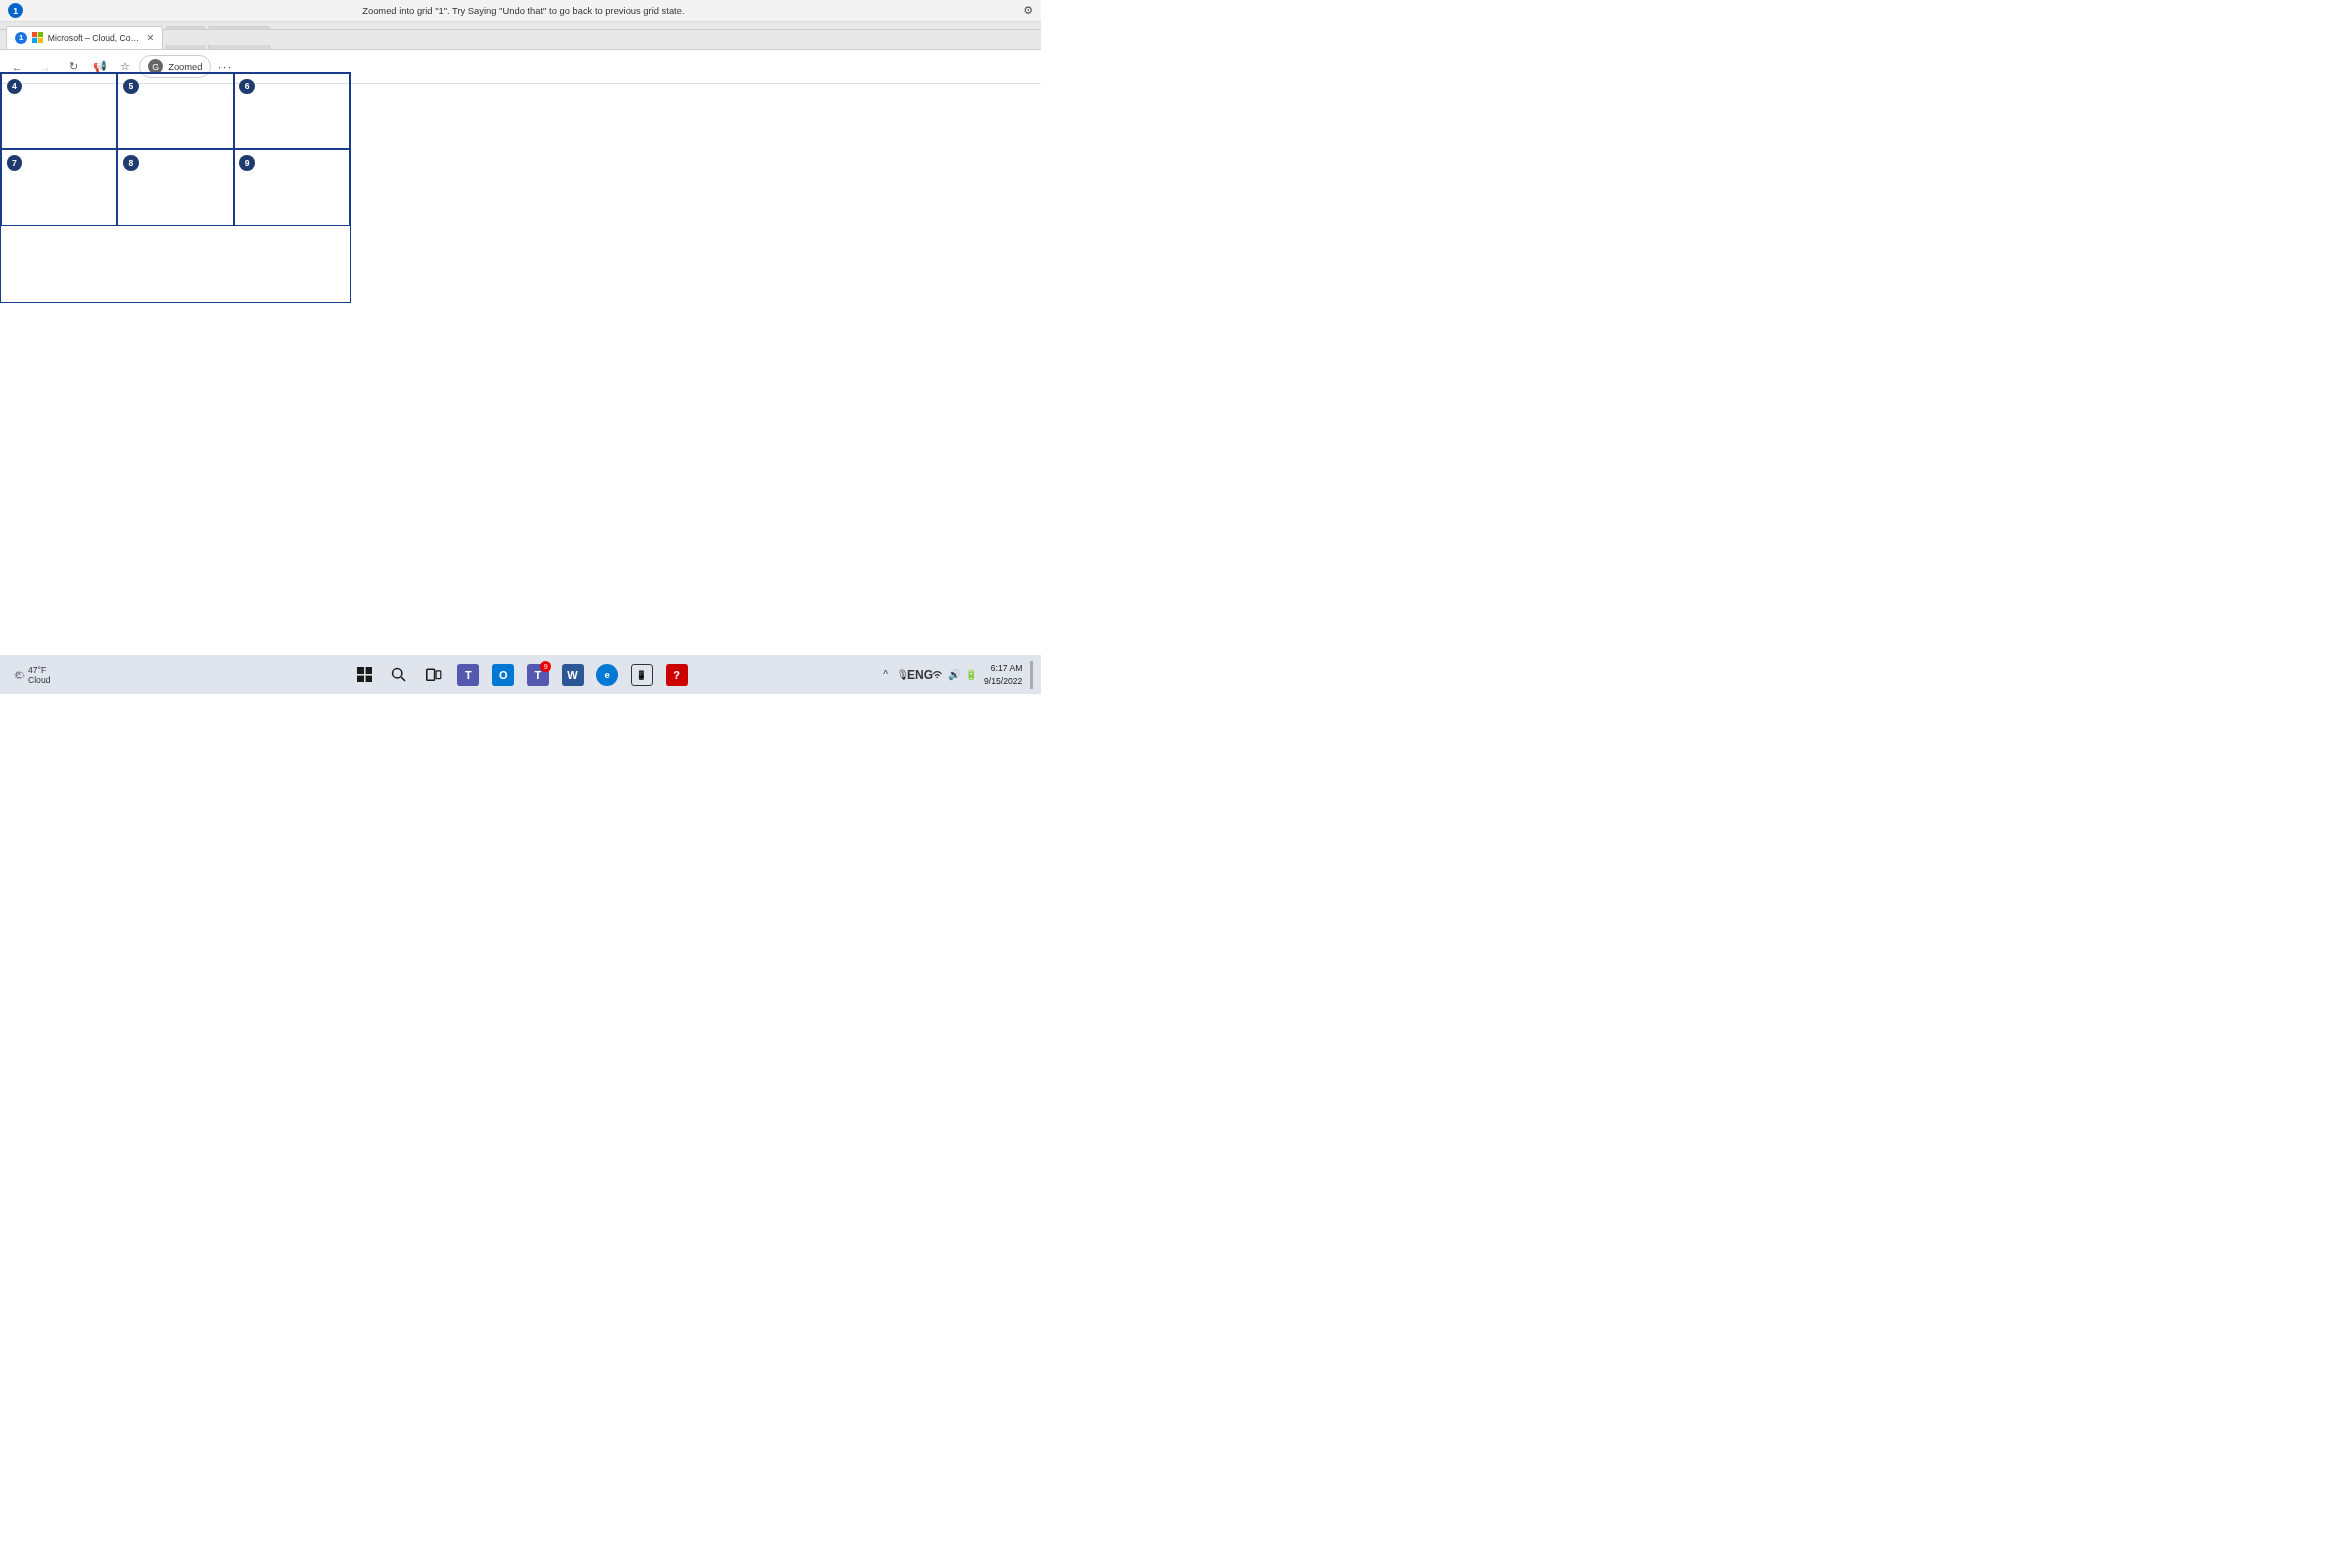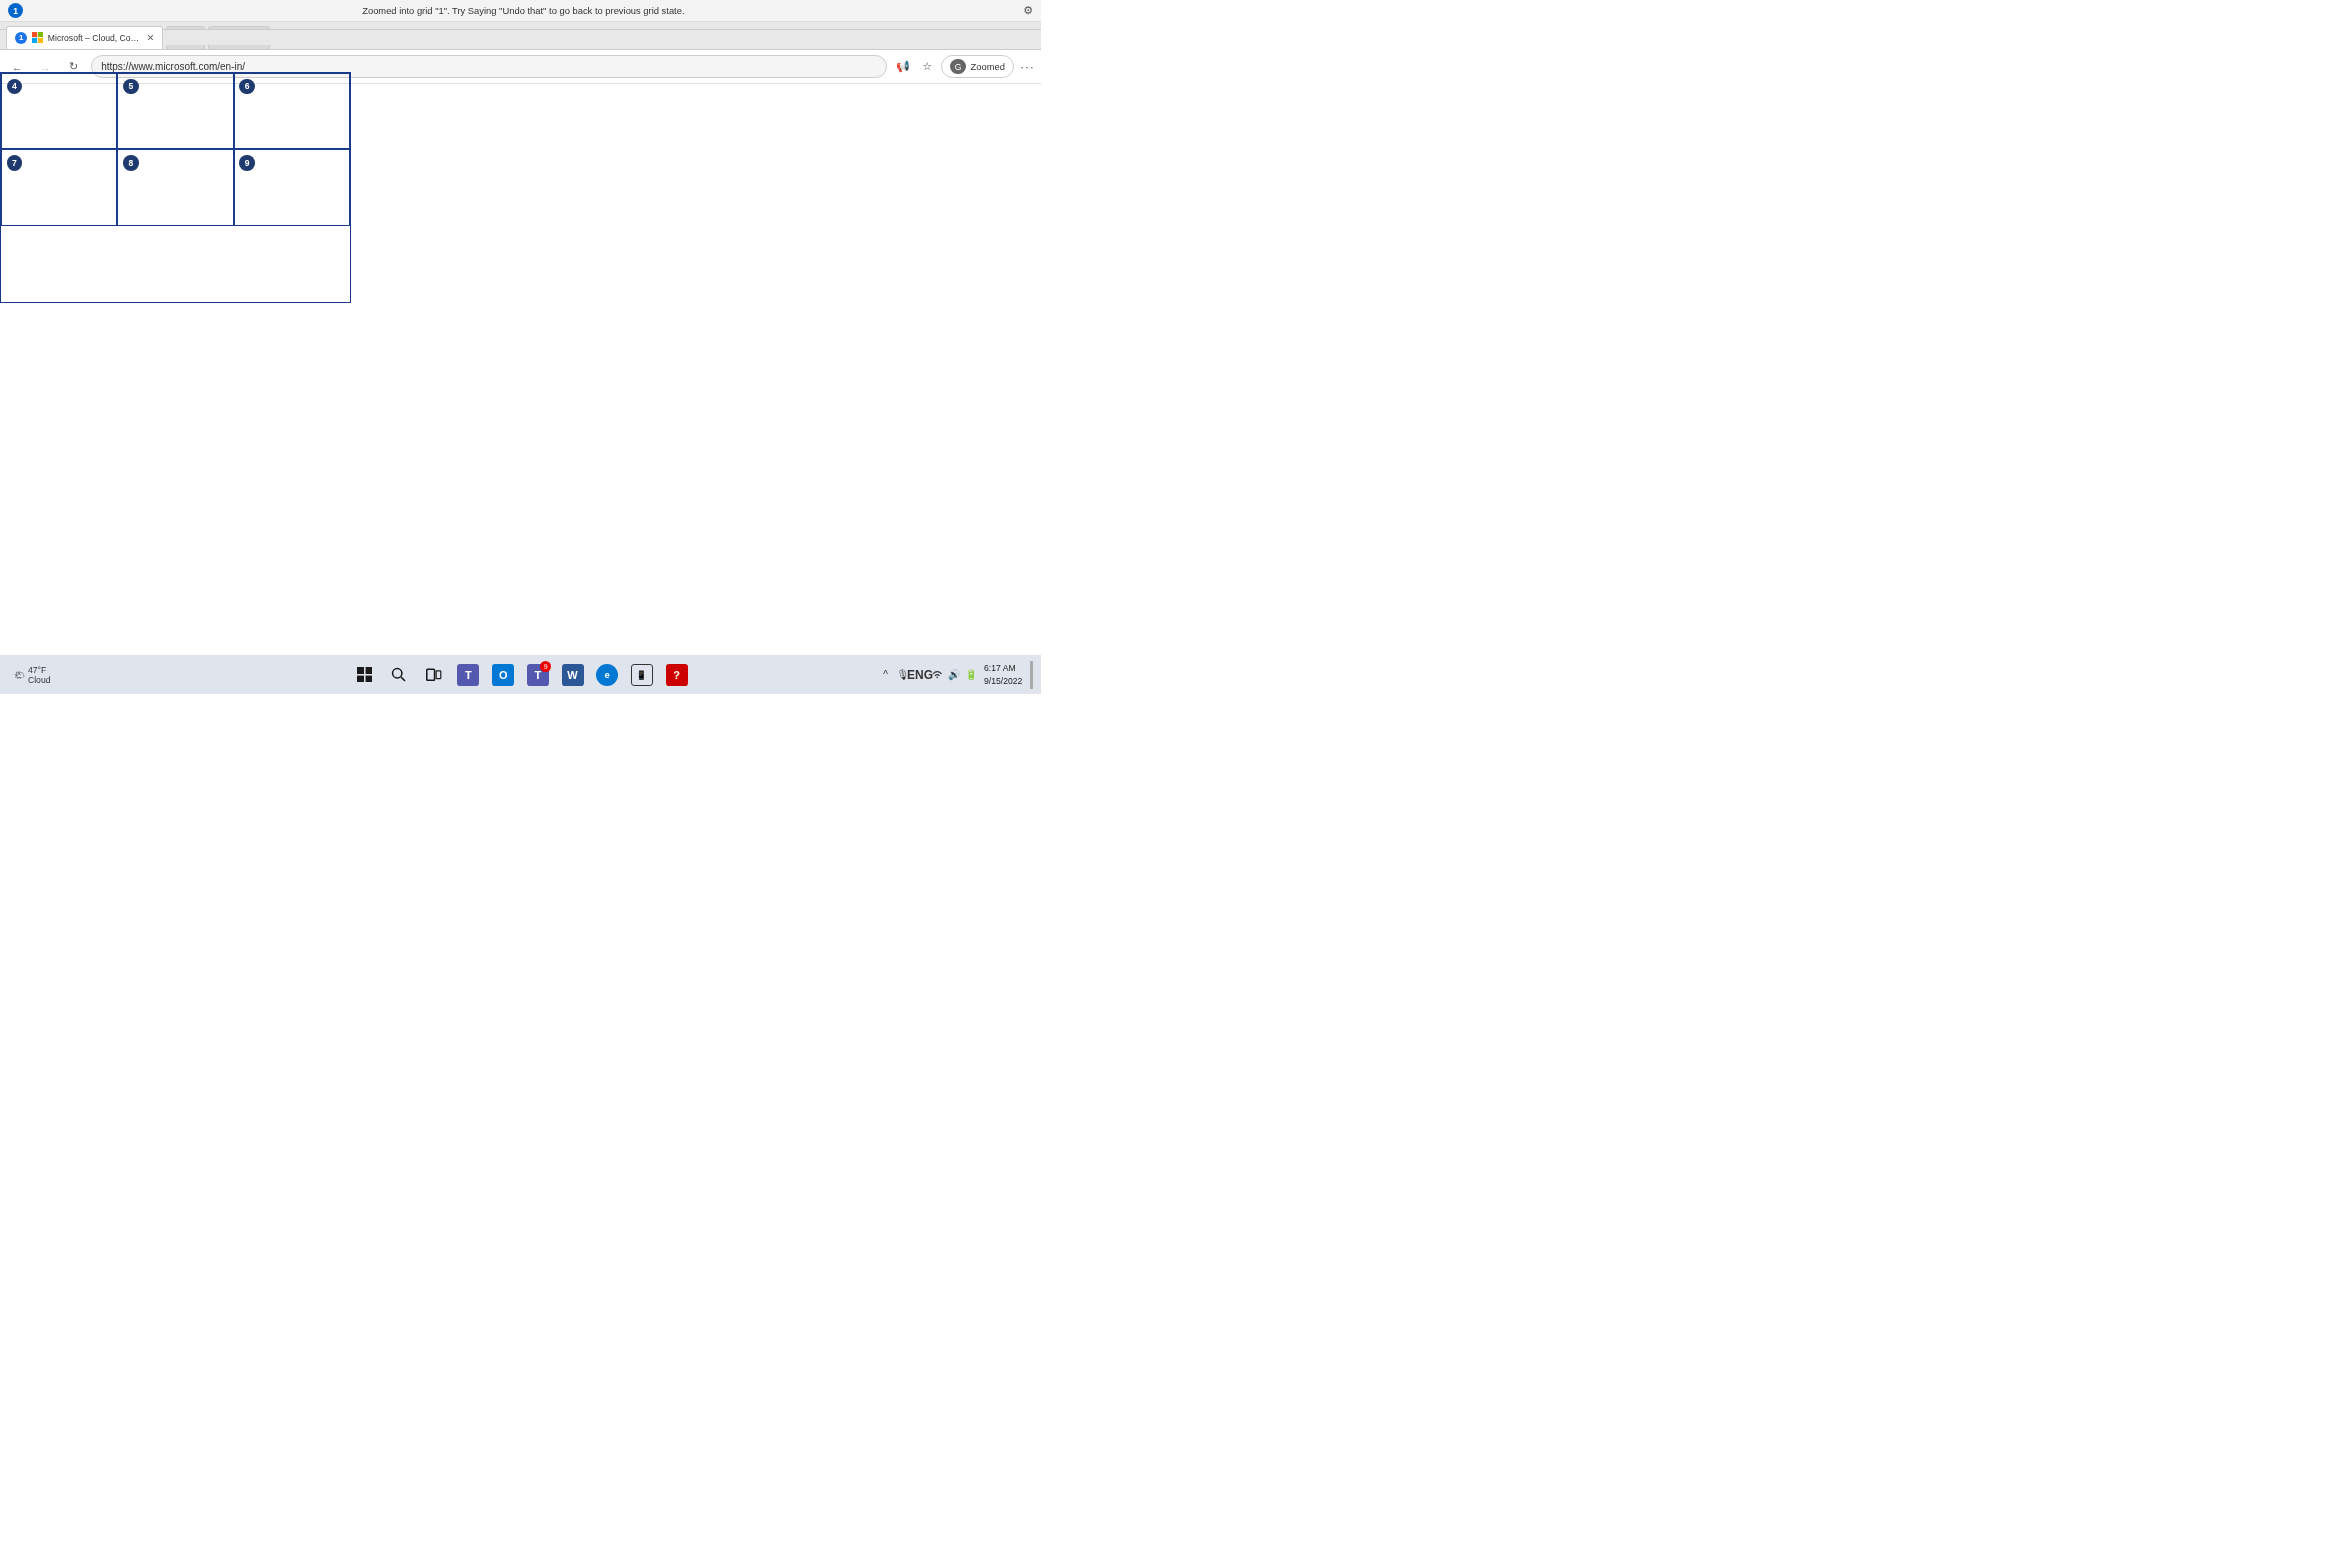--- a/index.html
+++ b/index.html
@@ -337,21 +337,21 @@
       height: 11px;
       background: #e00;
       border-radius: 50%;
       color: white;
       font-size: 7px;
       display: flex;
       align-items: center;
       justify-content: center;
     }
     .taskbar-time {
-      text-align: left;
+      text-align: right;
       font-size: 8.6px;
       color: #222;
       line-height: 1.4;
     }
     .weather-widget {
       display: flex;
       align-items: center;
       gap: 3.1px;
       font-size: 8.6px;
       color: #333;
@@ -436,23 +436,20 @@
       <div class="win-btn">—</div>
       <div class="win-btn">⬜</div>
       <div class="win-btn close">✕</div>
     </div>
   </div>
 
   <div class="address-bar">
     <button class="nav-btn">←</button>
     <button class="nav-btn" style="color:#ccc;">→</button>
     <button class="nav-btn">↻</button>
-    <div class="url-bar">
-      <span class="url-text">https://www.microsoft.com/en-in/</span>
-    </div>
     <div class="address-right">
       <span class="addr-icon">📢</span>
       <span class="addr-icon">☆</span>
       <div class="guest-btn">
         <div class="guest-avatar">G</div>
         <span>Zoomed</span>
       </div>
       <span class="three-dots">···</span>
     </div>
   </div>

